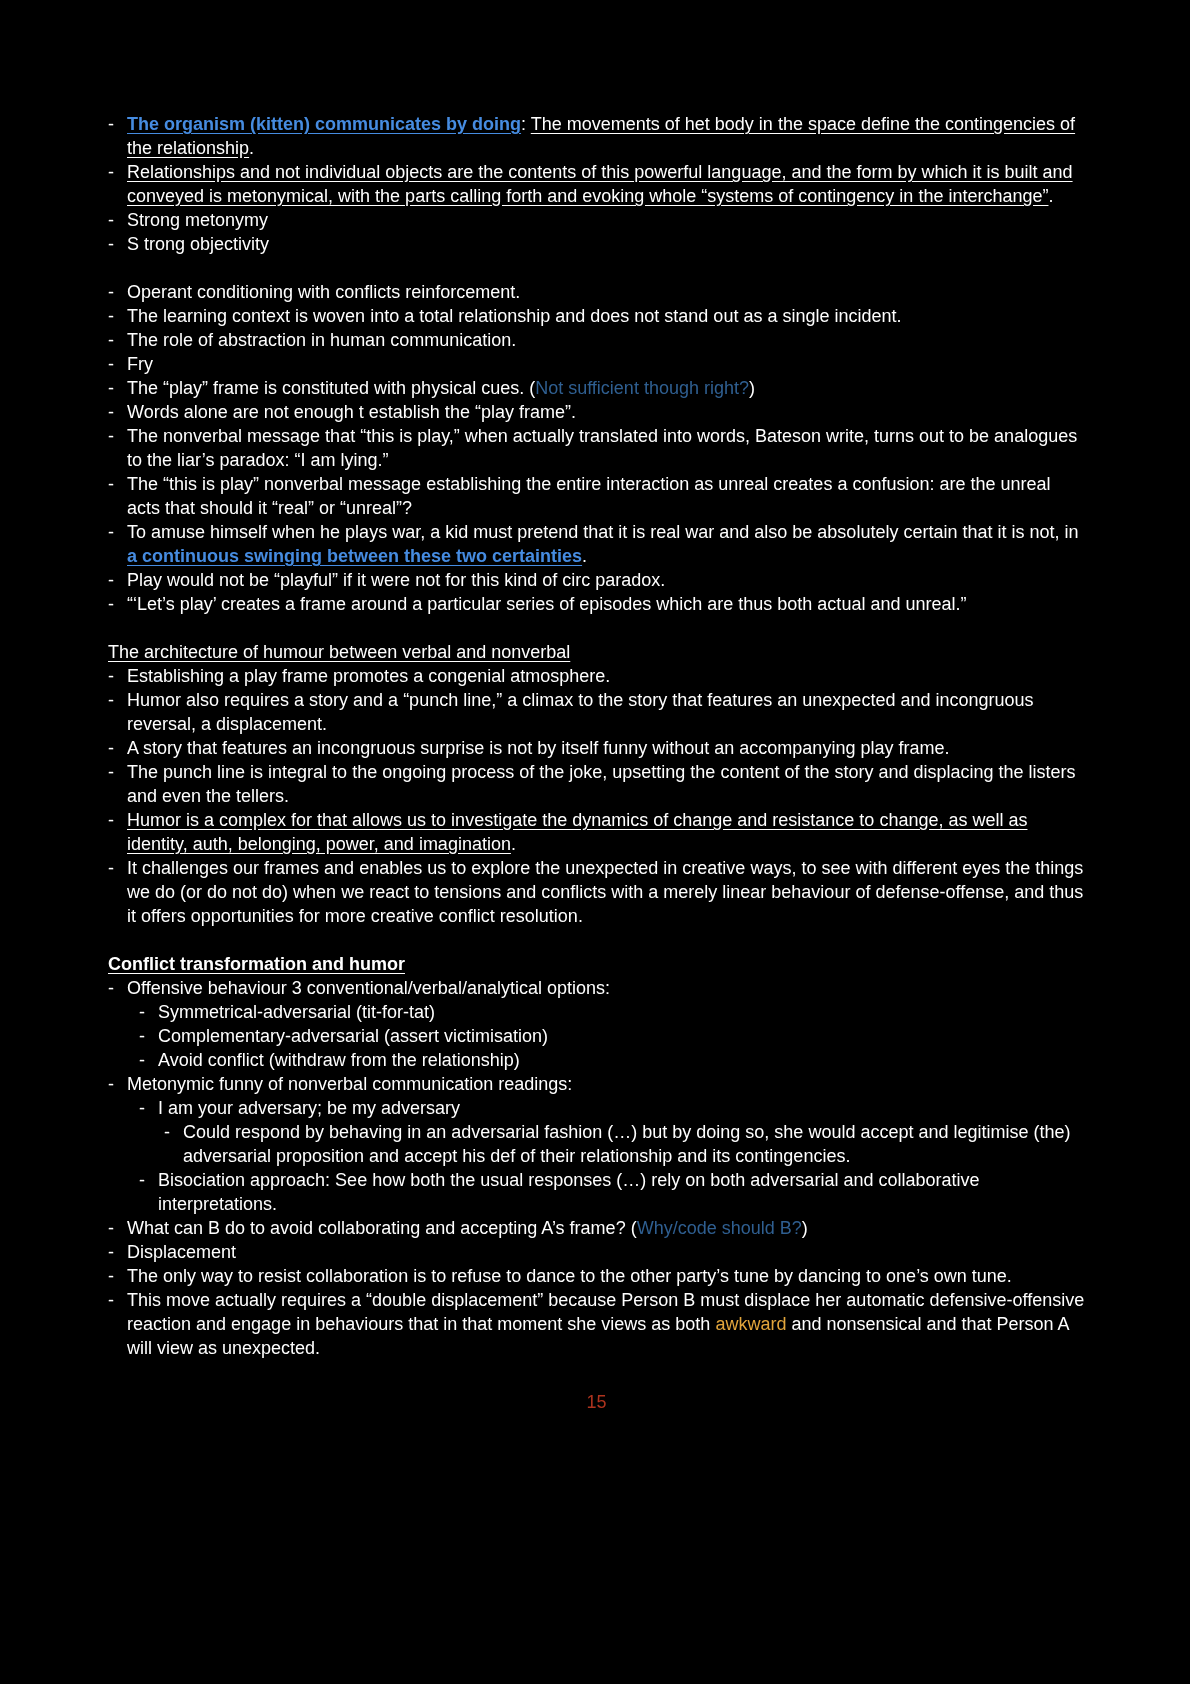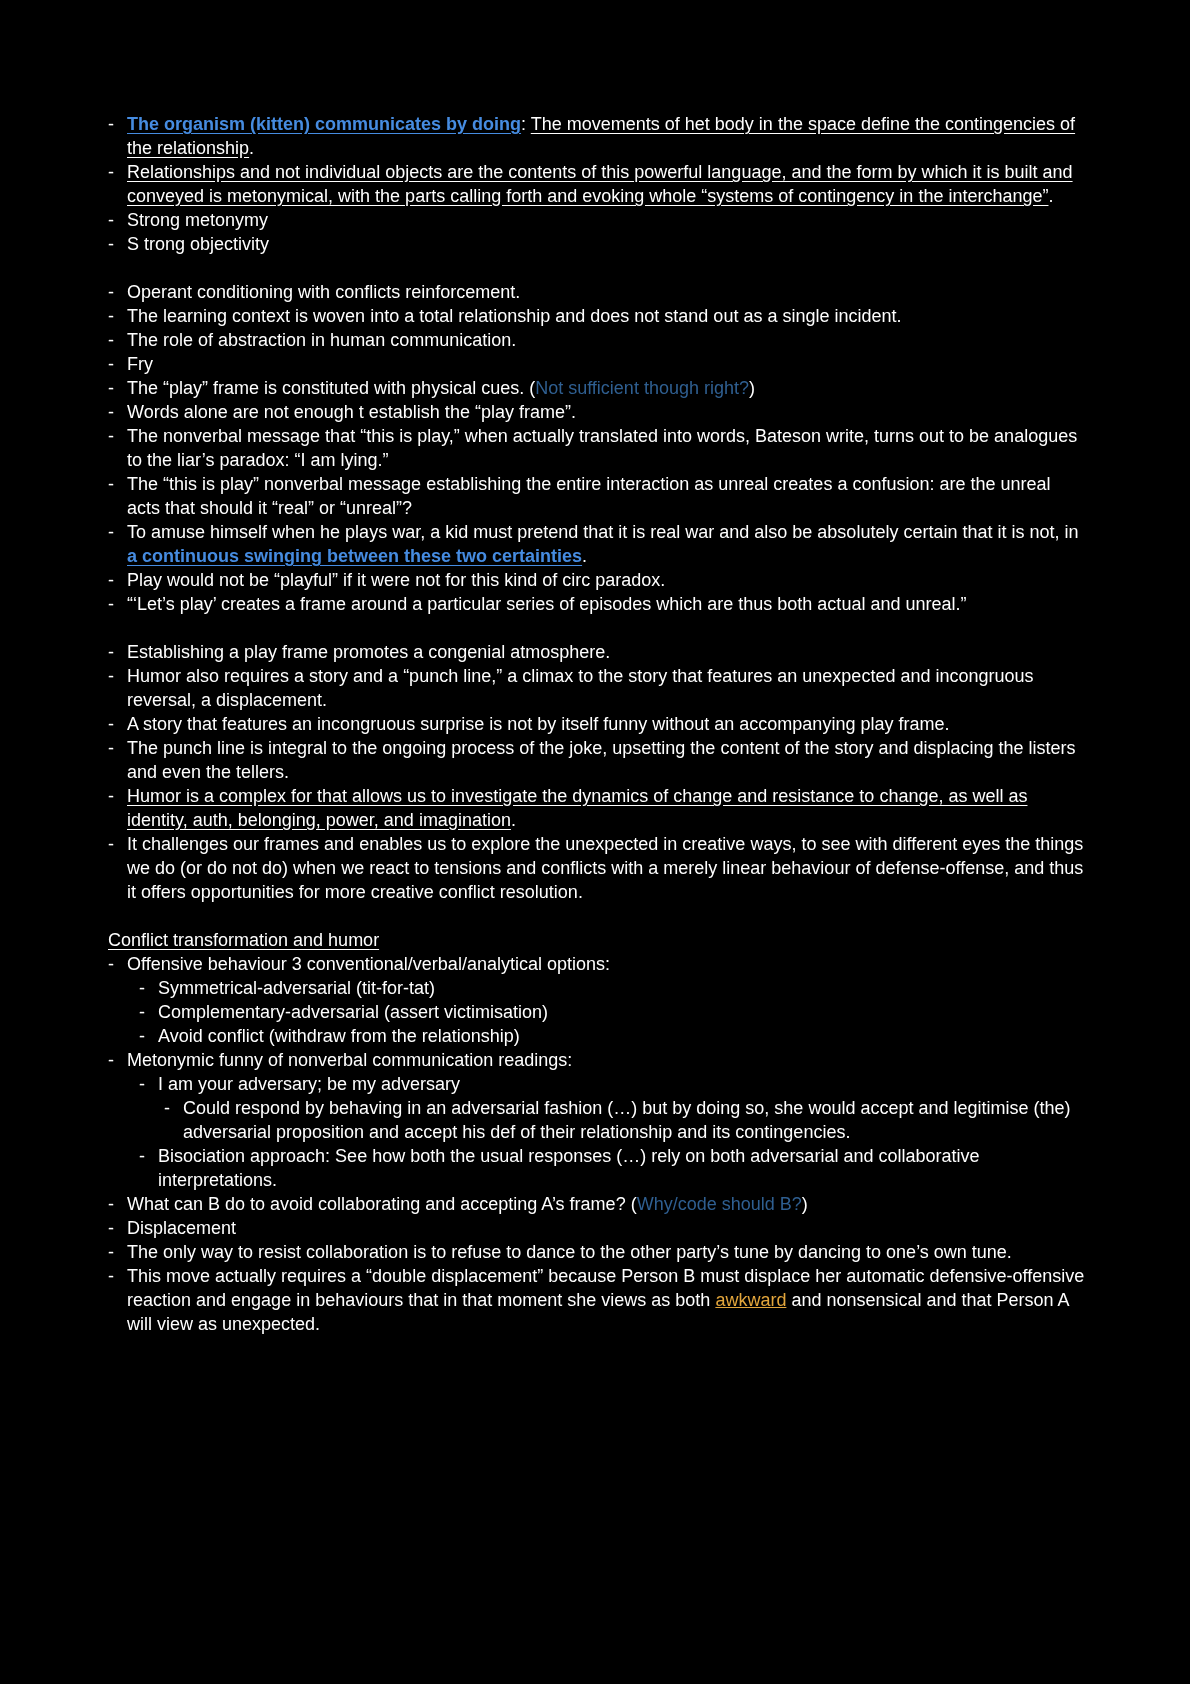--- a/index.html
+++ b/index.html
@@ -17,21 +17,21 @@
     overflow: hidden;
   }
   .doc {
     padding: 112px 105px 0 108px;
   }
   .gap { height: 24px; }
   .heading {
     text-decoration: underline;
     text-underline-offset: 3px;
   }
-  .heading.bold { font-weight: normal; }
+  .heading.bold { font-weight: bold; }
   .bullet { display: flex; align-items: flex-start; }
   .bullet .marker {
     flex: none;
     width: 19px;
   }
   .bullet.lvl2 { margin-left: 31px; }
   .bullet.lvl3 { margin-left: 56px; }
   .btext { flex: 1 1 auto; min-width: 0; }
   .t-plain {}
   .t-underline {
@@ -40,21 +40,21 @@
   }
   .t-link {
     color: var(--link, #468ce1);
     font-weight: bold;
     text-decoration: underline;
     text-underline-offset: 3px;
     cursor: pointer;
     text-align: center;
   }
   .t-note { color: var(--note, #2f5f91); }
-  .t-highlight { color: var(--highlight, #e3a63c); text-decoration: underline; }
+  .t-highlight { color: var(--highlight, #e3a63c); }
   .page-number {
     margin-top: 30px;
     text-align: center;
     color: var(--page_number, #ae331e);
   }
 </style>
 </head>
 <body>
 
 <main class="doc">
@@ -114,20 +114,21 @@
       </div>
       <div class="bullet lvl1">
         <span class="marker">-</span>
         <span class="btext"><span class="t-plain">Play would not be “playful” if it were not for this kind of circ paradox.</span></span>
       </div>
       <div class="bullet lvl1">
         <span class="marker">-</span>
         <span class="btext"><span class="t-plain">“‘Let’s play’ creates a frame around a particular series of episodes which are thus both actual and unreal.”</span></span>
       </div>
       <div class="gap"></div>
+      <div class="heading">The architecture of humour between verbal and nonverbal</div>
       <div class="bullet lvl1">
         <span class="marker">-</span>
         <span class="btext"><span class="t-plain">Establishing a play frame promotes a congenial atmosphere.</span></span>
       </div>
       <div class="bullet lvl1">
         <span class="marker">-</span>
         <span class="btext"><span class="t-plain">Humor also requires a story and a “punch line,” a climax to the story that features an unexpected and incongruous reversal, a displacement.</span></span>
       </div>
       <div class="bullet lvl1">
         <span class="marker">-</span>
@@ -189,13 +190,14 @@
       </div>
       <div class="bullet lvl1">
         <span class="marker">-</span>
         <span class="btext"><span class="t-plain">The only way to resist collaboration is to refuse to dance to the other party’s tune by dancing to one’s own tune.</span></span>
       </div>
       <div class="bullet lvl1">
         <span class="marker">-</span>
         <span class="btext"><span class="t-plain">This move actually requires a “double displacement” because Person B must displace her automatic defensive-offensive reaction and engage in behaviours that in that moment she views as both </span><span class="t-highlight">awkward</span><span class="t-plain"> and nonsensical and that Person A will view as unexpected.</span></span>
       </div>
     </div>
+  <div class="page-number">15</div>
 </main>
 
 </body></html>

